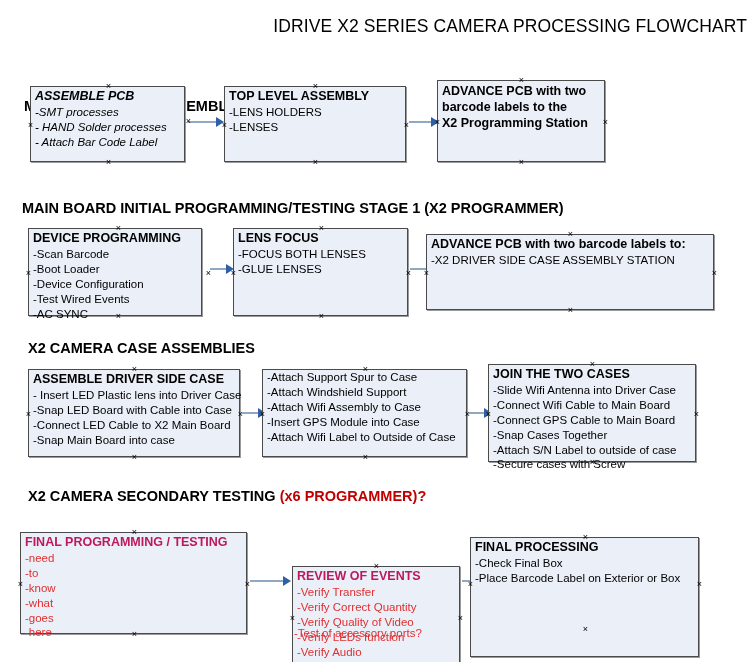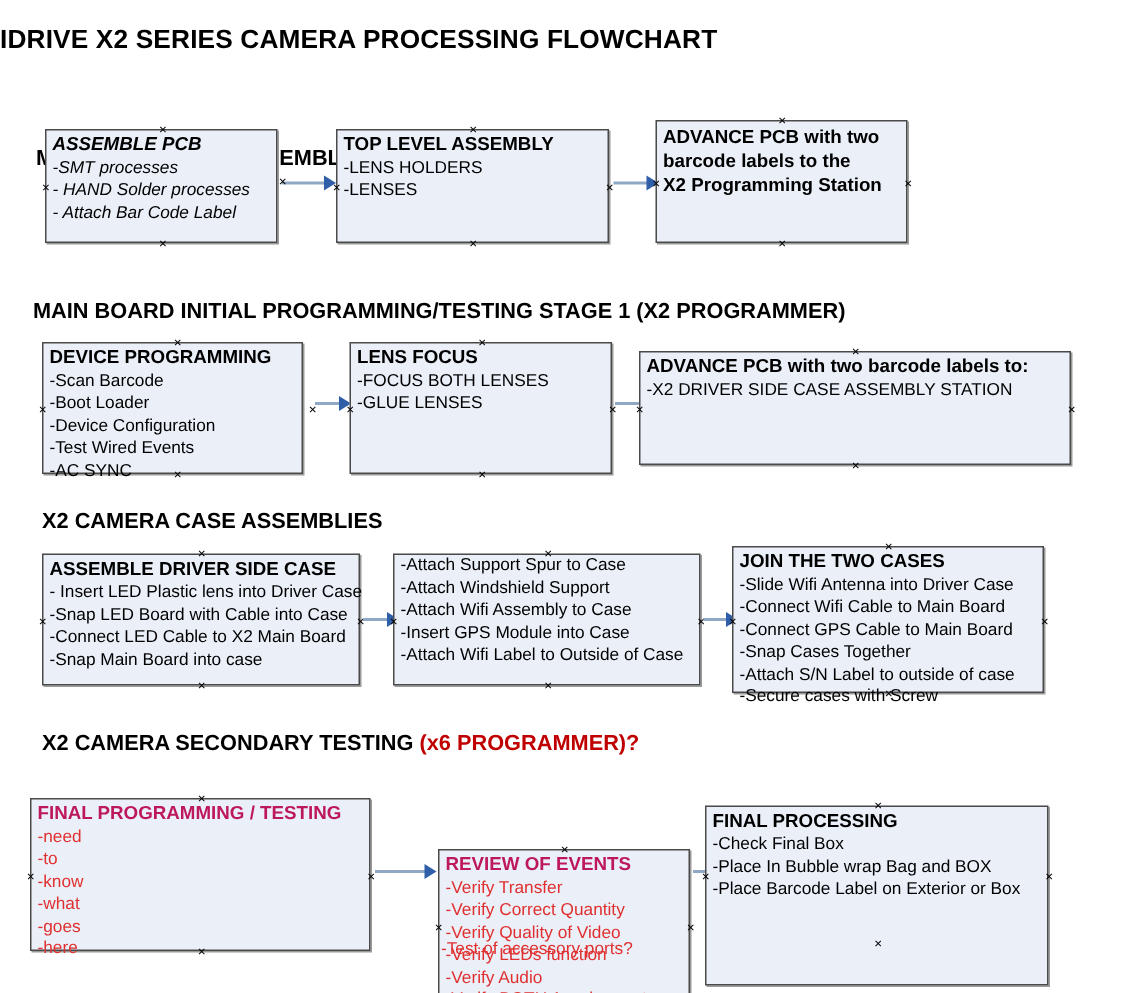--- a/index.html
+++ b/index.html
@@ -17,23 +17,23 @@
   #canvas {
     position: relative;
     width: 747px;
     height: 662px;
   }
   .doc-title {
     position: absolute;
     left: 0;
     top: 16px;
     width: 747px;
-    text-align: left;
+    text-align: right;
     font-size: 17.5px;
-    font-weight: bold;
+    font-weight: normal;
     color: #000000;
     letter-spacing: 0.1px;
   }
   .section-head {
     position: absolute;
     font-size: 14.5px;
     font-weight: bold;
     color: #000000;
     white-space: nowrap;
   }
@@ -297,21 +297,20 @@
   </div>
   <div class="overflow-note" style="left:294px; top:627px;">-Test of accessory ports?</div>
 
   <div class="conn" style="left:462px; top:580px; width:26px;"></div>
   <div class="conn-head" style="left:484px; top:576px;"></div>
 
   <div class="node" style="left:470px; top:537px; width:229px; height:120px;">
     <div class="n-title">FINAL PROCESSING</div>
     <ul class="n-list">
       <li> -Check Final Box</li>
-      <li>-Place In Bubble wrap Bag and BOX</li>
       <li>-Place Barcode Label on Exterior or Box</li>
     </ul>
     <span class="handle" style="left:-4px; top:43px;"></span>
     <span class="handle" style="left:111px; top:-4px;"></span>
     <span class="handle" style="left:111px; top:88px;"></span>
     <span class="handle" style="left:225px; top:43px;"></span>
   </div>
 
 </div>
 

